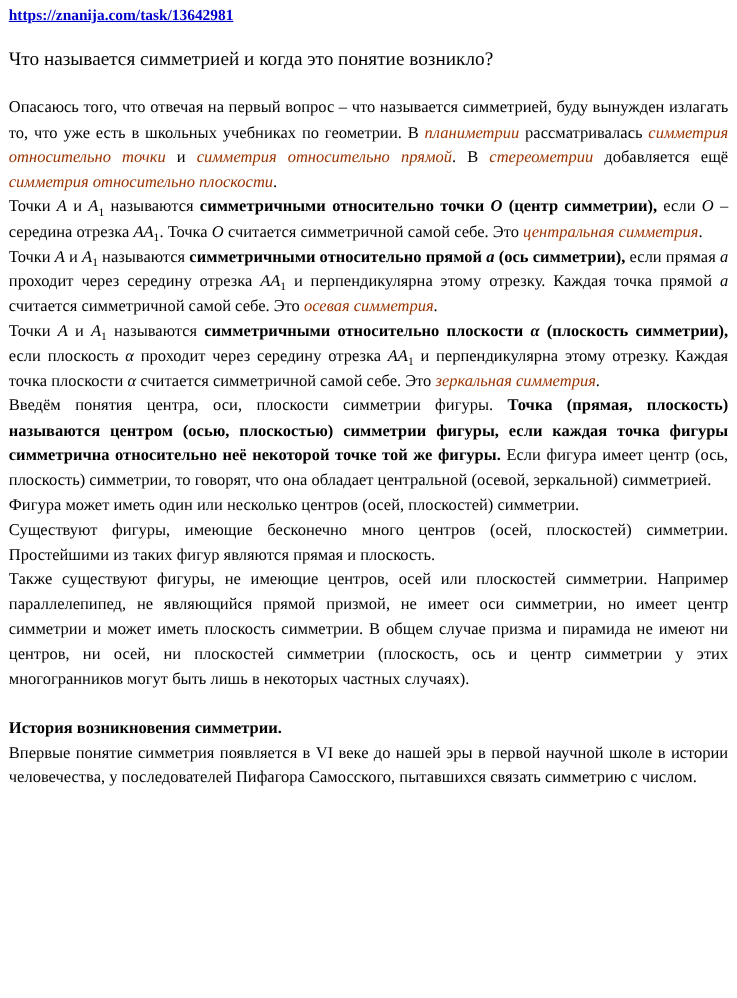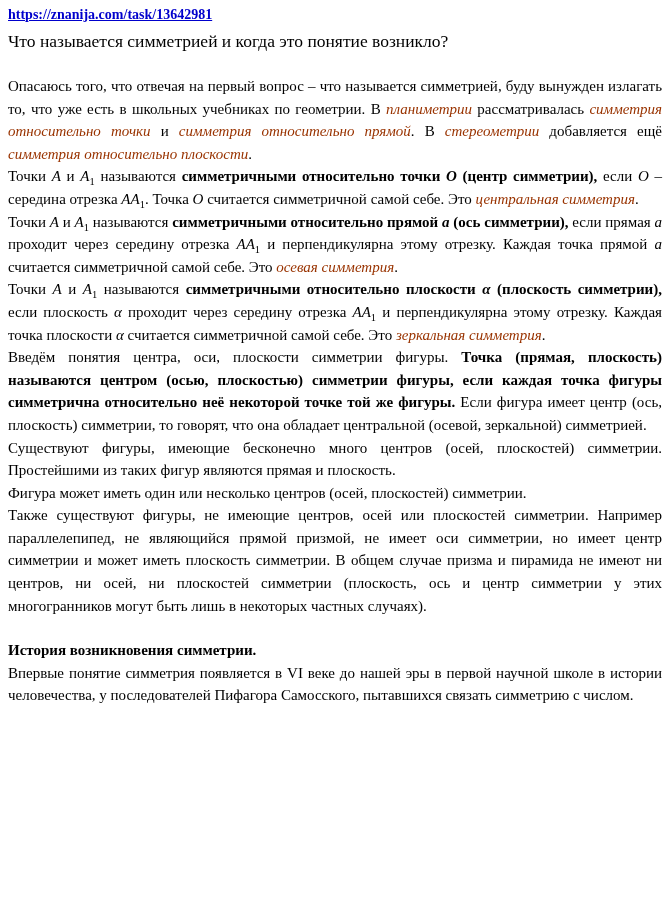--- a/index.html
+++ b/index.html
@@ -17,21 +17,21 @@
   .page{padding:4px 8px 10px 8px;}
   .task-link{
     display:inline-block;
     color:var(--link-color);
     text-decoration:underline;
     font-size:14px;
     line-height:22px;
     font-weight:bold;
   }
   .question{
-    margin:4px 0 0 0;
+    margin:16px 0 0 0;
     font-size:17.5px;
     line-height:23px;
   }
   .doc p{
     margin:0;
     font-size:15px;
     line-height:22.6px;
     text-align:justify;
     hyphens:auto;
     -webkit-hyphens:auto;
@@ -51,19 +51,19 @@
   <div>
     <a class="task-link" href="#">https://znanija.com/task/13642981</a>
   </div>
   <p class="question">Что называется симметрией и когда это понятие возникло?</p>
   <div class="doc" id="doc">
       <p class="gap-before"><span class="run-n">Опасаюсь того, что отвечая на первый вопрос – что называется симметрией, буду вынужден излагать то, что уже есть в школьных учебниках по геометрии. В </span><span class="run-ic">планиметрии</span><span class="run-n"> рассматривалась </span><span class="run-ic">симметрия относительно точки</span><span class="run-n"> и </span><span class="run-ic">симметрия относительно прямой</span><span class="run-n">. В </span><span class="run-ic">стереометрии</span><span class="run-n"> добавляется ещё </span><span class="run-ic">симметрия относительно плоскости</span><span class="run-n">.</span></p>
       <p><span class="run-n">Точки </span><span class="run-i">A</span><span class="run-n"> и </span><span class="run-i">A</span><sub class="run-sub">1</sub><span class="run-n"> называются </span><span class="run-b">симметричными относительно точки </span><span class="run-bi">O</span><span class="run-b"> (центр симметрии),</span><span class="run-n"> если </span><span class="run-i">O</span><span class="run-n"> – середина отрезка </span><span class="run-i">AA</span><sub class="run-sub">1</sub><span class="run-n">. Точка </span><span class="run-i">O</span><span class="run-n"> считается симметричной самой себе. Это </span><span class="run-ic">центральная симметрия</span><span class="run-n">.</span></p>
       <p><span class="run-n">Точки </span><span class="run-i">A</span><span class="run-n"> и </span><span class="run-i">A</span><sub class="run-sub">1</sub><span class="run-n"> называются </span><span class="run-b">симметричными относительно прямой </span><span class="run-bi">a</span><span class="run-b"> (ось симметрии),</span><span class="run-n"> если прямая </span><span class="run-i">a</span><span class="run-n"> проходит через середину отрезка </span><span class="run-i">AA</span><sub class="run-sub">1</sub><span class="run-n"> и перпендикулярна этому отрезку. Каждая точка прямой </span><span class="run-i">a</span><span class="run-n"> считается симметричной самой себе. Это </span><span class="run-ic">осевая симметрия</span><span class="run-n">.</span></p>
       <p><span class="run-n">Точки </span><span class="run-i">A</span><span class="run-n"> и </span><span class="run-i">A</span><sub class="run-sub">1</sub><span class="run-n"> называются </span><span class="run-b">симметричными относительно плоскости </span><span class="run-bi">α</span><span class="run-b"> (плоскость симметрии),</span><span class="run-n"> если плоскость </span><span class="run-i">α</span><span class="run-n"> проходит через середину отрезка </span><span class="run-i">AA</span><sub class="run-sub">1</sub><span class="run-n"> и перпендикулярна этому отрезку. Каждая точка плоскости </span><span class="run-i">α</span><span class="run-n"> считается симметричной самой себе. Это </span><span class="run-ic">зеркальная симметрия</span><span class="run-n">.</span></p>
       <p><span class="run-n">Введём понятия центра, оси, плоскости симметрии фигуры. </span><span class="run-b">Точка (прямая, плоскость) называются центром (осью, плоскостью) симметрии фигуры, если каждая точка фигуры симметрична относительно неё некоторой точке той же фигуры. </span><span class="run-n">Если фигура имеет центр (ось, плоскость) симметрии, то говорят, что она обладает центральной (осевой, зеркальной) симметрией.</span></p>
+      <p><span class="run-n">Фигура может иметь один или несколько центров (осей, плоскостей) симметрии.</span></p>
       <p><span class="run-n">Существуют фигуры, имеющие бесконечно много центров (осей, плоскостей) симметрии. Простейшими из таких фигур являются прямая и плоскость.</span></p>
-      <p><span class="run-n">Фигура может иметь один или несколько центров (осей, плоскостей) симметрии.</span></p>
       <p><span class="run-n">Также существуют фигуры, не имеющие центров, осей или плоскостей симметрии. Например параллелепипед, не являющийся прямой призмой, не имеет оси симметрии, но имеет центр симметрии и может иметь плоскость симметрии. В общем случае призма и пирамида не имеют ни центров, ни осей, ни плоскостей симметрии (плоскость, ось и центр симметрии у этих многогранников могут быть лишь в некоторых частных случаях).</span></p>
       <p class="gap-before"><span class="run-b">История возникновения симметрии.</span></p>
       <p><span class="run-n">Впервые понятие симметрия появляется в VI веке до нашей эры в первой научной школе в истории человечества, у последователей Пифагора Самосского, пытавшихся связать симметрию с числом.</span></p>
     </div>
 </div>
 
 </body></html>

